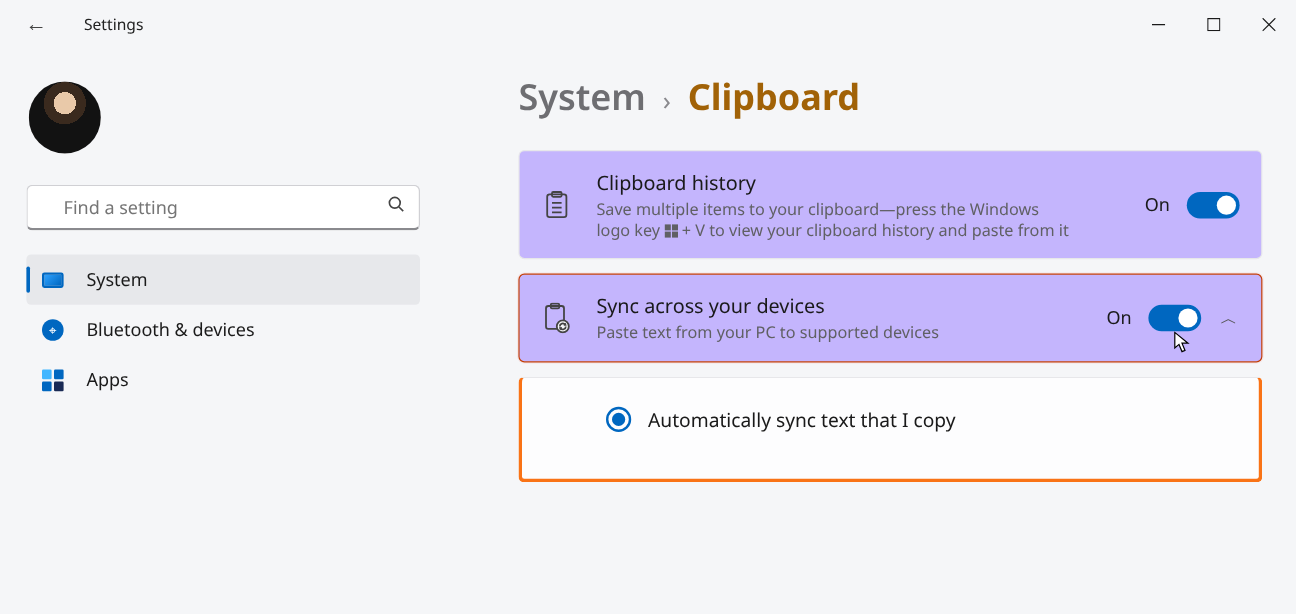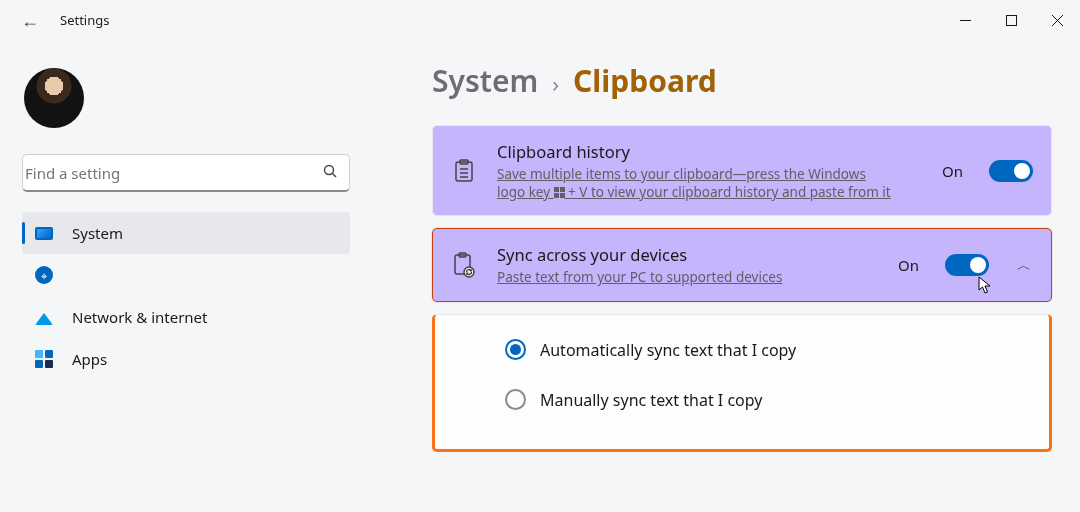--- a/index.html
+++ b/index.html
@@ -1,36 +1,36 @@
 <!DOCTYPE html>
 <html><head>
 <meta charset="utf-8">
 <style>
   * { box-sizing: border-box; margin: 0; padding: 0; font-family: "Segoe UI", "Segoe UI Variable", system-ui, sans-serif; }
   body { background: #f5f6f8; color: #1a1a1a; width: 1080px; height: 512px; overflow: hidden; }
 
   
   .titlebar { display: flex; align-items: center; height: 40px; padding: 0 0 0 18px; }
   .titlebar .back { width: 24px; text-align: center; font-size: 18px; color: #444; cursor: default; }
-  .titlebar .title { font-size: 13px; margin-left: 18px; color: #222; }
+  .titlebar .title { font-size: 13px; margin-left: 28px; color: #222; }
   .titlebar .spacer { flex: 1; }
   .wbtn { width: 46px; height: 40px; display: flex; align-items: center; justify-content: center; }
   .wbtn svg { display: block; }
 
   .layout { display: flex; height: calc(512px - 40px); }
 
   
   .sidebar { width: 372px; padding: 14px 22px 0 22px; }
   .profile { display: flex; align-items: center; gap: 16px; margin: 14px 0 26px 2px; }
   .avatar { width: 60px; height: 60px; border-radius: 50%; background: radial-gradient(circle at 50% 30%, #e9c9a9 0 18%, #3a2a1e 18% 34%, #121212 34% 100%); background-color:#2b1a12; }
   .profile .name { font-size: 15px; font-weight: 600; }
   .profile .email { width: 150px; height: 14px; margin-top: 4px; background: #d6d6d9; border-radius: 3px; filter: blur(2px); }
 
   .searchwrap { position: relative; margin-bottom: 20px; }
-  .search { width: 100%; height: 38px; border: 1px solid #d0d0d4; border-bottom: 2px solid #8a8a8e; background: #fff; border-radius: 5px; padding: 0 40px 0 2px; font-size: 15px; color: #0c4a6e; outline: none; }
+  .search { width: 100%; height: 38px; border: 1px solid #d0d0d4; border-bottom: 2px solid #8a8a8e; background: #fff; border-radius: 5px; padding: 0 40px 0 30px; font-size: 15px; color: #0c4a6e; outline: none; }
   .searchwrap .sicon { position: absolute; right: 12px; top: 50%; transform: translateY(-50%); font-size: 15px; color: #555; }
 
   .navlist { list-style: none; }
   .navitem { display: flex; align-items: center; gap: 18px; height: 42px; padding: 0 12px; border-radius: 4px; font-size: 15px; position: relative; }
   .navitem.active { background: #e7e8eb; }
   .navitem.active::before { content:""; position:absolute; left:0; top:10px; bottom:10px; width:3px; background:#0067c0; border-radius:2px; }
   .navicon { width: 20px; height: 20px; display: flex; align-items: center; justify-content: center; }
   .ic-system { width:18px;height:13px;border:2px solid #0067c0;border-radius:2px;background:linear-gradient(135deg,#2ea2ff,#0067c0); }
   .ic-bt { width:18px;height:18px;border-radius:50%;background:#0067c0;color:#fff;font-size:11px;display:flex;align-items:center;justify-content:center; }
   .ic-net { width:0;height:0;border-left:9px solid transparent;border-right:9px solid transparent;border-bottom:12px solid #0099e6;border-radius:2px; transform: translateY(2px);}
@@ -45,22 +45,22 @@
   .crumb .parent { font-size: 30px; font-weight: 600; color: #6e6e72; }
   .crumb .sep { font-size: 22px; color: #8a8a8e; }
   .crumb .current { font-size: 30px; font-weight: 700; color: #a16207; }
 
   .card { background: #c4b5fd; border: 1px solid #e7e7ea; border-radius: 5px; padding: 14px 18px; margin-bottom: 12px; }
   .card.highlight { border: 1px solid #c2410c; box-shadow: 0 0 0 1px rgba(240,120,120,.15); }
   .cardrow { display: flex; align-items: center; gap: 20px; }
   .cardicon { width: 26px; display:flex; justify-content:center; color:#444; }
   .cardtext { flex: 1; }
   .cardtitle { font-size: 16.5px; color: #1a1a1a; }
-  .carddesc { font-size: 13.5px; color: #606064; margin-top: 2px; max-width: 400px; line-height: 1.35; text-decoration: underline; }
-  .toggleside { display: flex; align-items: center; gap: 26px; }
+  .carddesc { font-size: 13.5px; color: #606064; margin-top: 2px; max-width: 400px; line-height: 1.35; }
+  .toggleside { display: flex; align-items: center; gap: 14px; }
   .statelabel { font-size: 15px; }
   .toggle { width: 44px; height: 22px; background: #0067c0; border-radius: 11px; position: relative; }
   .toggle::after { content:""; position:absolute; right:3px; top:3px; width:16px; height:16px; border-radius:50%; background:#fff; }
   .chev { font-size: 14px; color:#555; width:18px; text-align:center; }
 
   .options { padding: 24px 18px 10px 70px; background:#fdfdfe; border:3px solid #f97316; border-top:1px solid #e7e7ea; border-radius:5px; }
   .radio { display:flex; align-items:center; gap:14px; font-size:16px; margin-bottom:28px; }
   .rdot { width:21px;height:21px;border-radius:50%;border:2px solid #8a8a8e;display:flex;align-items:center;justify-content:center; }
   .rdot.checked{border:2px solid #0067c0;}
   .rdot.checked::after{content:"";width:11px;height:11px;border-radius:50%;background:#0067c0;}
@@ -117,26 +117,21 @@
       <li class="navitem active">
         <span class="navicon">
             <span class="ic-system"></span>
           </span>
         <span>System</span>
       </li>
       <li class="navitem">
         <span class="navicon">
             <span class="ic-bt">⌖</span>
           </span>
-      </li>
-      <li class="navitem">
-        <span class="navicon">
-            <span class="ic-net"></span>
-          </span>
-        <span>Network &amp; internet</span>
+        <span>Bluetooth &amp; devices</span>
       </li>
       <li class="navitem">
         <span class="navicon">
             <span class="ic-apps">
               <span></span>
               <span></span>
               <span></span>
               <span></span>
             </span>
           </span>
@@ -200,20 +195,16 @@
       <svg class="cursor" style="left:545px; top:47px;" viewBox="0 0 16 20">
         <path d="M1 1 L1 14 L4.5 11 L7 17 L9.5 16 L7 10 L12 10 Z" fill="#fff" stroke="#000" stroke-width="1"></path>
       </svg>
     </div>
 
     <div class="options">
       <div class="radio">
         <span class="rdot checked"></span>
         <span>Automatically sync text that I copy</span>
       </div>
-      <div class="radio">
-        <span class="rdot"></span>
-        <span>Manually sync text that I copy</span>
-      </div>
     </div>
 
   </div>
 </div>
 
 </body></html>

